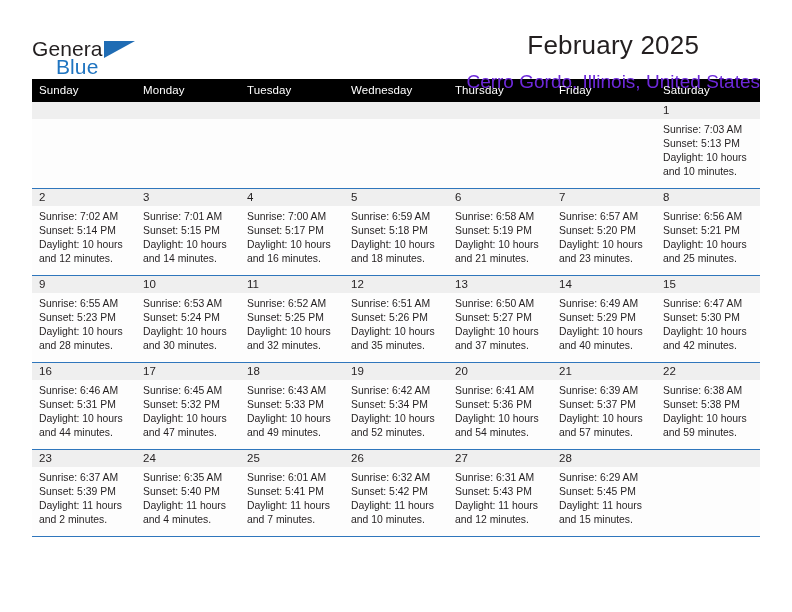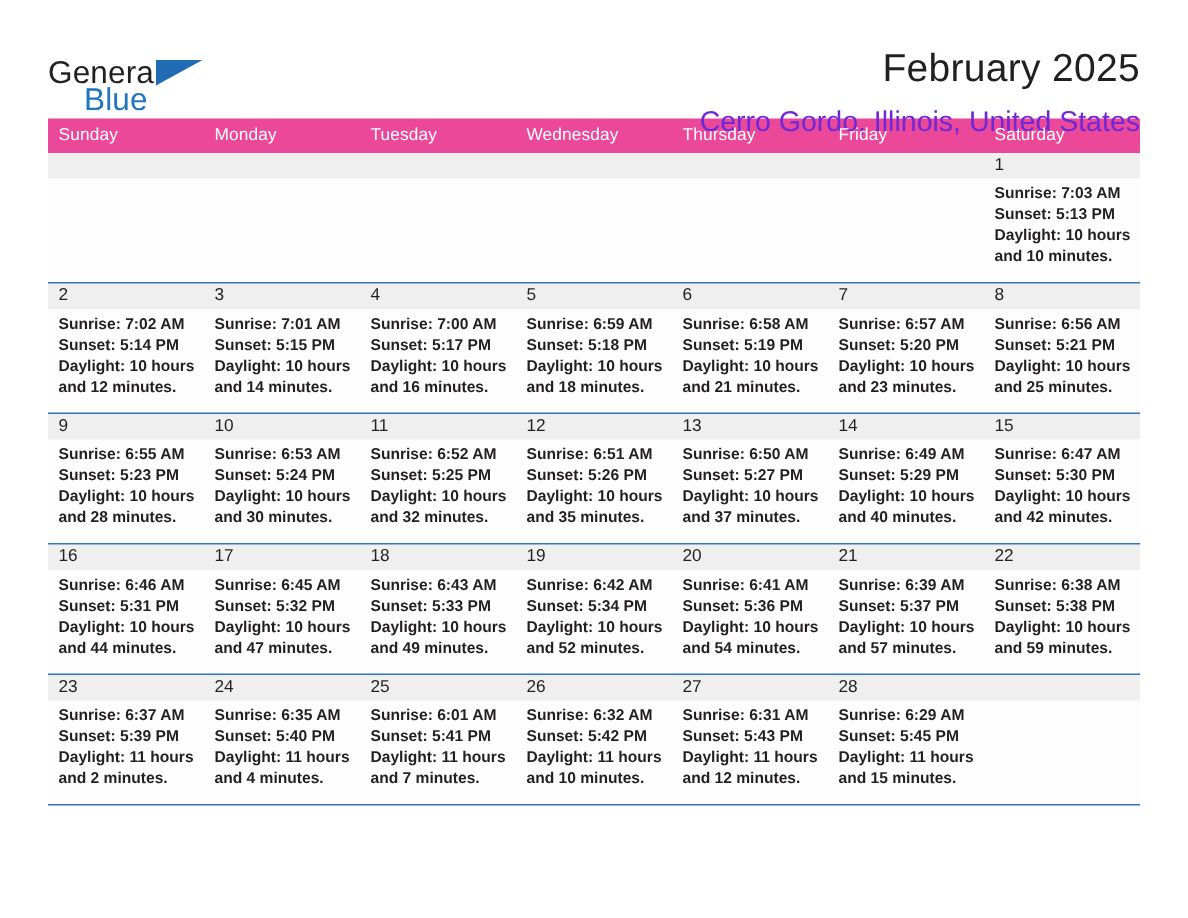--- a/index.html
+++ b/index.html
@@ -56,21 +56,21 @@
   .brand-row2 {
     display: block;
     font-size: 21px;
     color: #1f74c0;
     margin-top: -3px;
     margin-left: 24px;
     letter-spacing: 0.1px;
   }
 
   .title-block {
-    text-align: right;
+    text-align: center;
     margin-left: 22px;
   }
   .cal-title {
     font-size: 26px;
     font-weight: normal;
     color: #231f20;
     line-height: 1.05;
     margin: 0;
     letter-spacing: 0.2px;
   }
@@ -82,21 +82,21 @@
   }
 
   
   .calendar {
     margin-top: 7px;
     border-collapse: collapse;
     table-layout: fixed;
     width: 728px;
   }
   .calendar th {
-    background: #ec4899;
+    background: #000000;
     color: #ffffff;
     font-size: 11.5px;
     font-weight: normal;
     text-align: left;
     padding: 5px 0 6px 7px;
     border: none;
     letter-spacing: 0.1px;
   }
   .calendar td {
     width: 104px;
@@ -113,21 +113,20 @@
     font-size: 11.5px;
     color: #231f20;
     padding-left: 7px;
     box-sizing: border-box;
   }
   .cell-body {
     padding: 4px 6px 0 7px;
     font-size: 10.4px;
     line-height: 14.1px;
     color: #231f20;
-    font-weight: bold;
   }
   .cell-body div {
     white-space: normal;
   }
   td.empty .daynum-bar { color: transparent; }
 </style>
 </head>
 <body>
 
 <div class="page">

